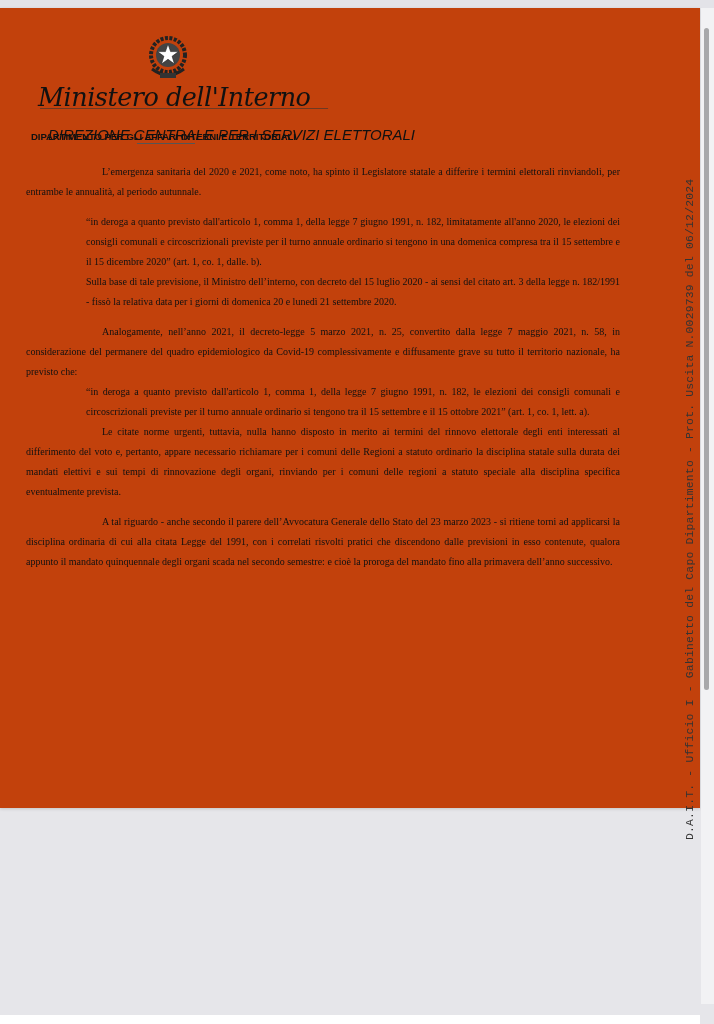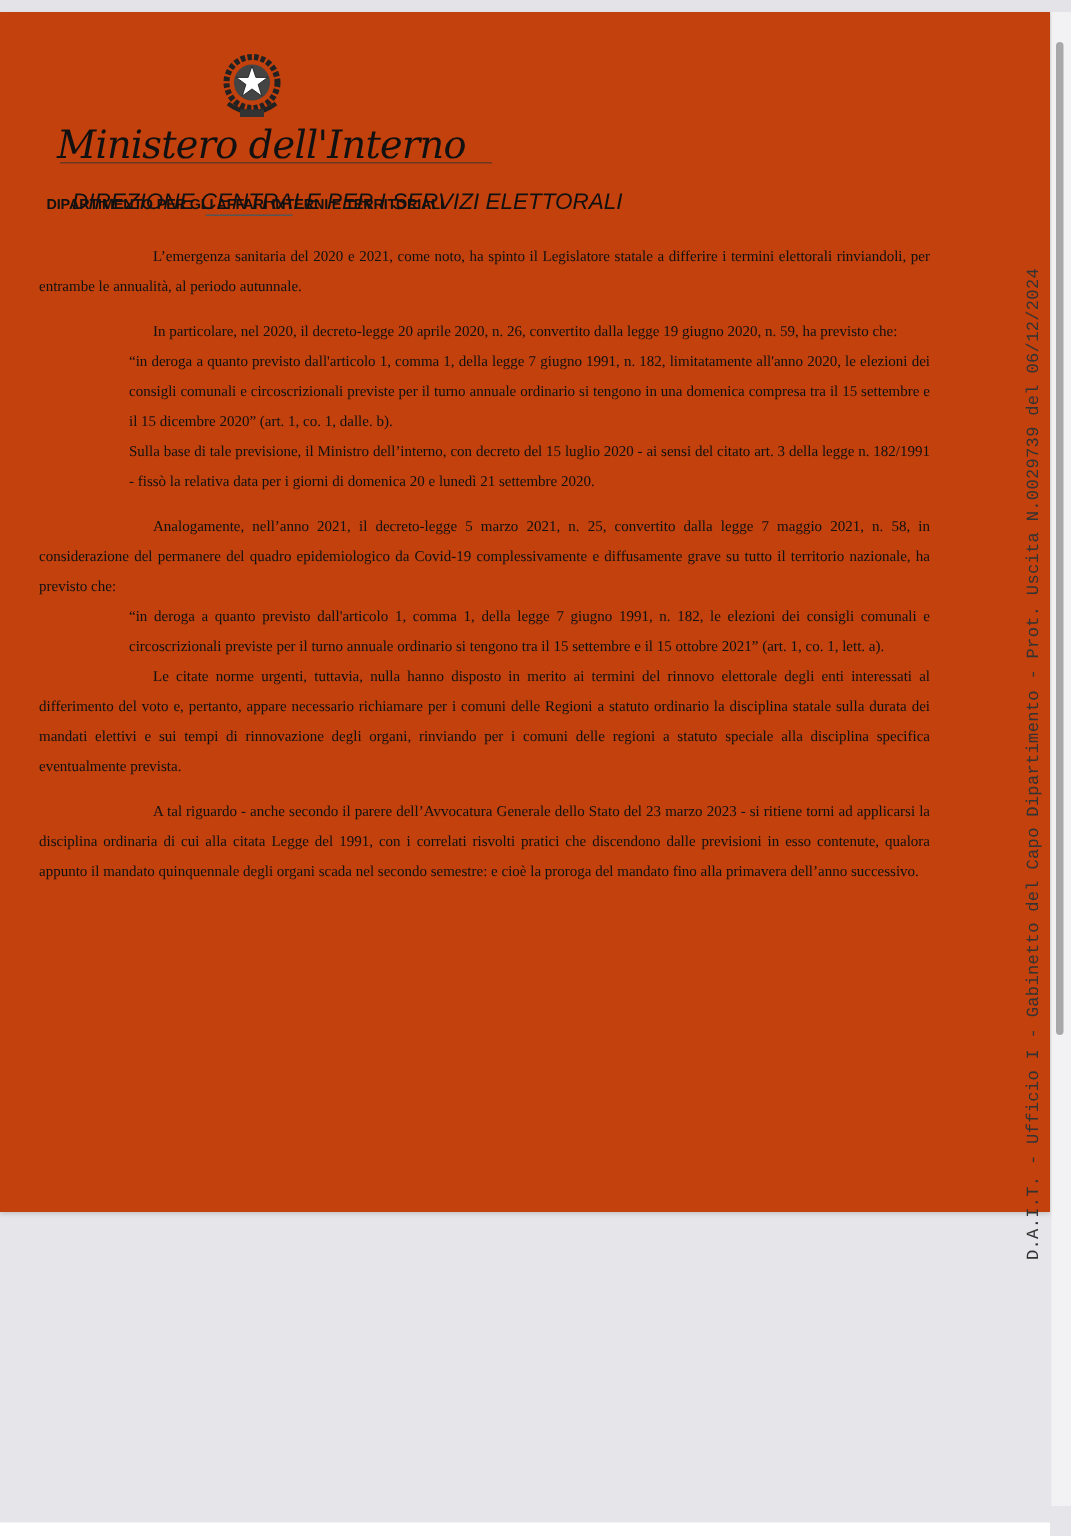--- a/index.html
+++ b/index.html
@@ -85,21 +85,20 @@
 
   <div class="ministry-title">Ministero dell'Interno</div>
   <div class="dept-line">DIPARTIMENTO PER GLI AFFARI INTERNI E TERRITORIALI</div>
   <div class="direction-line">DIREZIONE CENTRALE PER I SERVIZI ELETTORALI</div>
   <div class="header-rule"></div>
 </div>
 
 <div class="body-text">
   <p class="para">L’emergenza sanitaria del 2020 e 2021, come noto, ha spinto il Legislatore statale a differire i termini elettorali rinviandoli, per entrambe le annualità, al periodo autunnale.</p>
 
-  <p class="para" style="margin-bottom:0">In particolare, nel 2020, il decreto-legge 20 aprile 2020, n. 26, convertito dalla legge 19 giugno 2020, n. 59, ha previsto che:</p>
   <div class="quote-block">
     <p><span class="italic">“in deroga a quanto previsto dall'articolo 1, comma 1, della legge 7 giugno 1991, n. 182, limitatamente all'anno 2020, le elezioni dei consigli comunali e circoscrizionali previste per il turno annuale ordinario si tengono in una domenica compresa tra il 15 settembre e il 15 dicembre 2020”</span><span> (art. 1, co. 1, dalle. b).</span></p>
   </div>
   <p class="after-quote">Sulla base di tale previsione, il Ministro dell’interno, con decreto del 15 luglio 2020 - ai sensi del citato art. 3 della legge n. 182/1991 - fissò la relativa data per i giorni di domenica 20 e lunedì 21 settembre 2020.</p>
 
   <p class="para" style="margin-bottom:0">Analogamente, nell’anno 2021, il decreto-legge 5 marzo 2021, n. 25, convertito dalla legge 7 maggio 2021, n. 58, in considerazione del permanere del quadro epidemiologico da Covid-19 complessivamente e diffusamente grave su tutto il territorio nazionale, ha previsto che:</p>
   <div class="quote-block">
     <p><span class="italic">“in deroga a quanto previsto dall'articolo 1, comma 1, della legge 7 giugno 1991, n. 182, le elezioni dei consigli comunali e circoscrizionali previste per il turno annuale ordinario si tengono tra il 15 settembre e il 15 ottobre 2021”</span><span> (art. 1, co. 1, lett. a).</span></p>
   </div>
 

